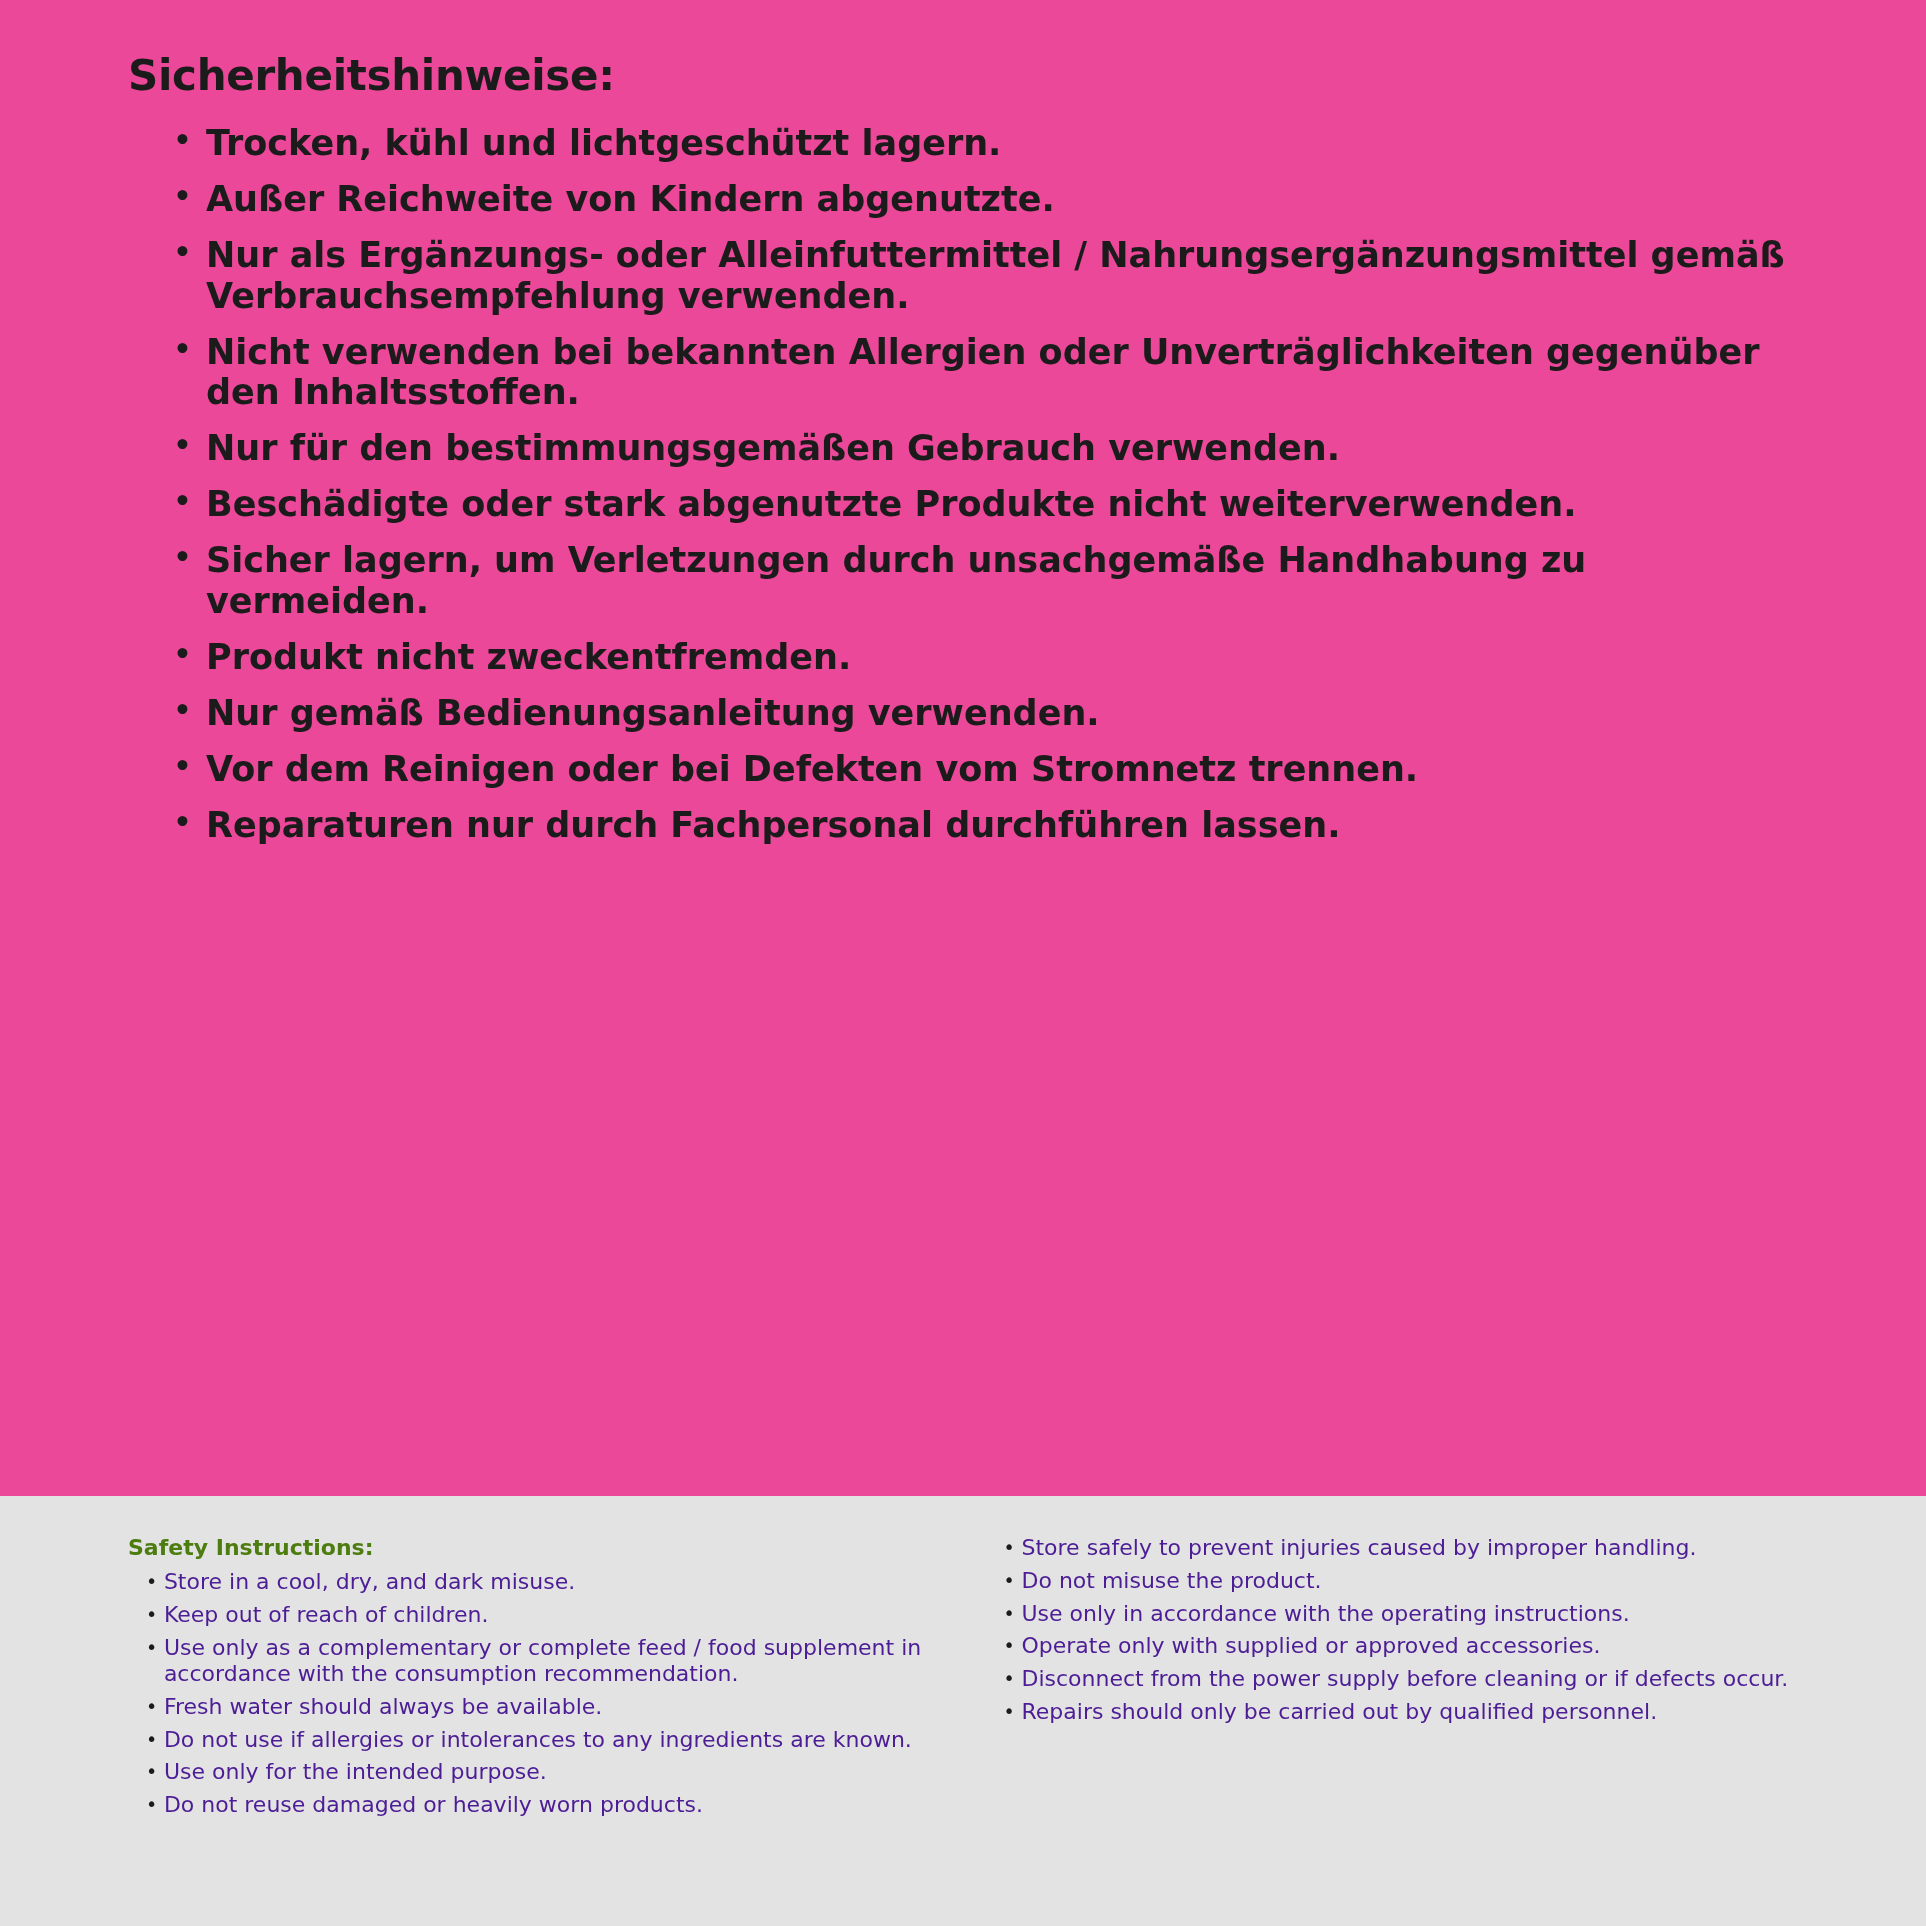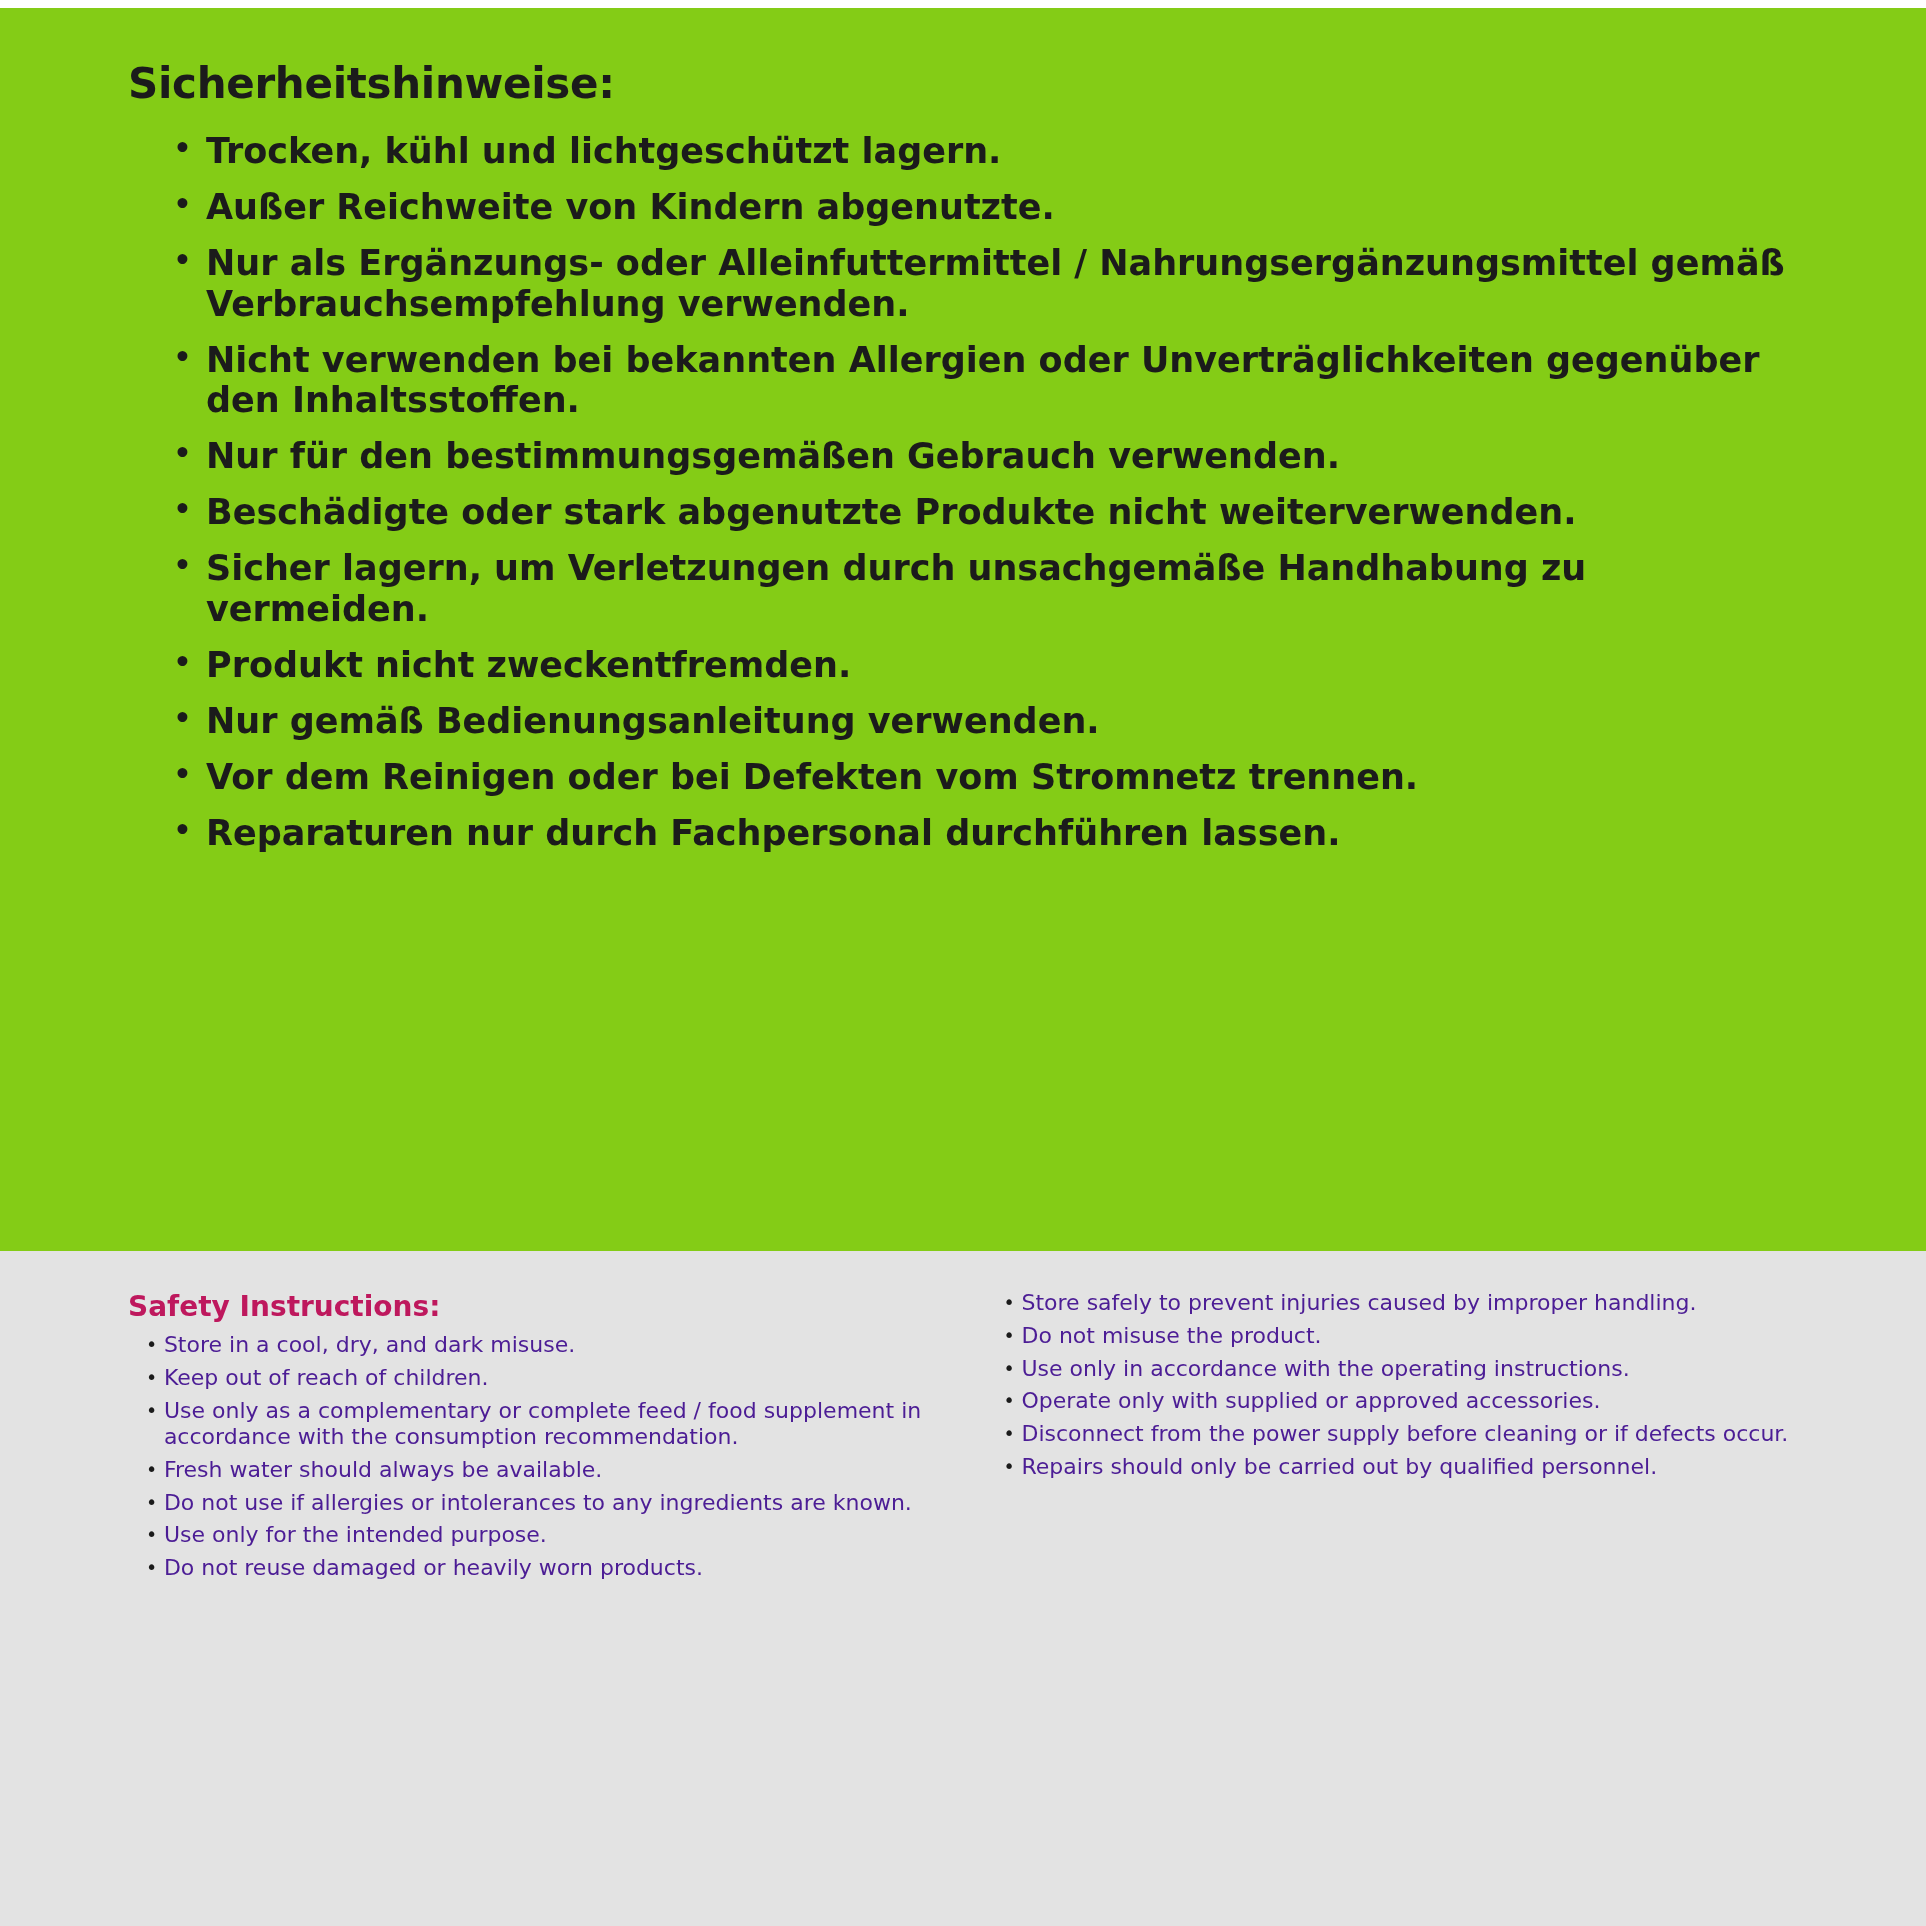--- a/index.html
+++ b/index.html
@@ -15,25 +15,24 @@
     position: relative;
     width: 1926px;
     height: 1926px;
     background: #ffffff;
     display: flex;
     flex-direction: column;
   }
 
   
   .de-section {
-    background: #84cc16;
+    background: #ec4899;
     padding: 51px 96px 0 128px;
     flex: 0 0 auto;
-    height: 1243px;
-    margin-top: 8px;
+    height: 1496px;
   }
   .de-heading {
     font-size: 42px;
     font-weight: bold;
     color: #1b1b1b;
     letter-spacing: -0.3px;
     margin: 0 0 23px 0;
     font-family: "DejaVu Sans", sans-serif;
   }
   ul.de-list {
@@ -67,23 +66,23 @@
     flex: 1 1 auto;
     padding: 39px 103px 26px 128px;
     display: flex;
     flex-direction: row;
     gap: 51px;
   }
   .en-col {
     width: 835px;
   }
   .en-heading {
-    font-size: 28px;
+    font-size: 22px;
     font-weight: bold;
-    color: #be185d;
+    color: #4d7c0f;
     margin: 0 0 9px 0;
   }
   ul.en-list {
     list-style: none;
     margin: 0;
     padding: 0 0 0 15.4px;
   }
   ul.en-list li {
     position: relative;
     font-size: 22px;

